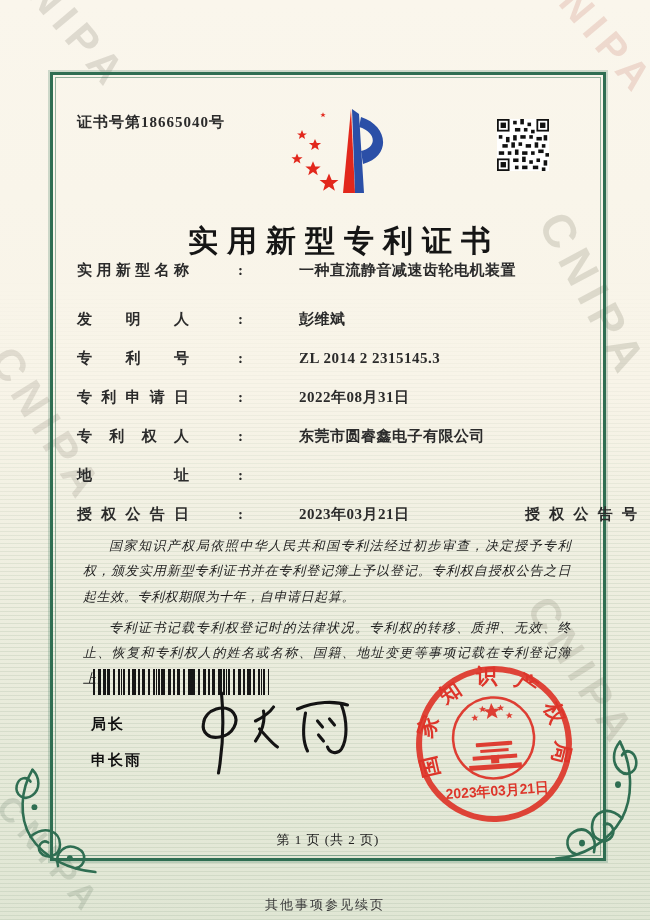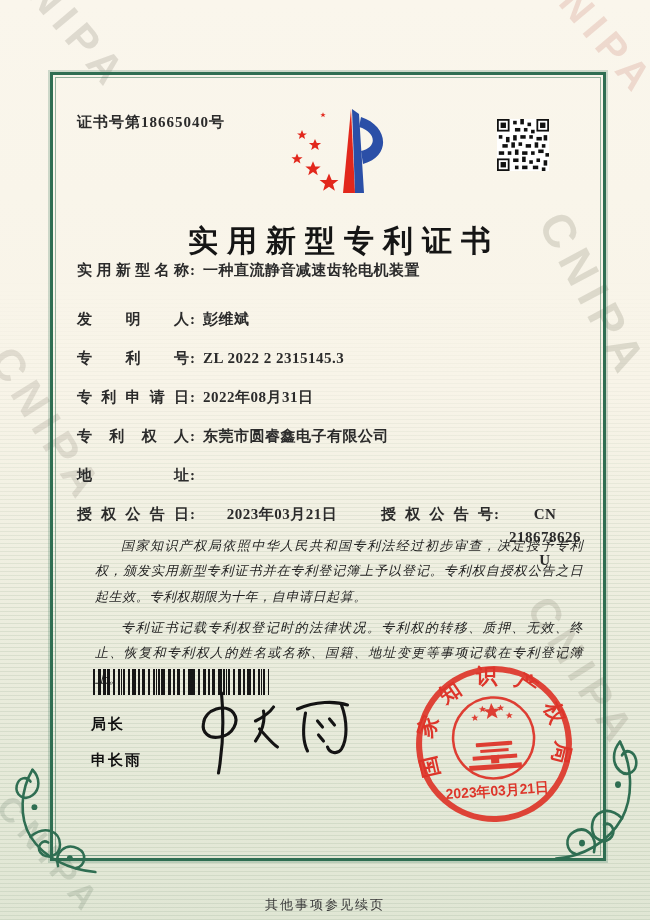--- a/index.html
+++ b/index.html
@@ -39,29 +39,29 @@
 
   .logo{position:absolute;left:232px;top:26px;}
   .qr{position:absolute;left:444px;top:44px;}
 
   .title{
     position:absolute;left:0;top:130px;width:100%;text-align:center;
     font-size:30px;font-weight:700;color:#151515;letter-spacing:9px;margin:16px;
   }
 
   .fields{position:absolute;left:24px;top:184px;right:20px;}
-  .field-row{display:flex;align-items:baseline;line-height:23px;margin-bottom:16px;font-size:15px;font-weight:600;color:#2b2b2b;}
+  .field-row{display:flex;align-items:baseline;line-height:23px;margin-bottom:16px;font-size:15px;font-weight:600;color:#2b2b2b;gap:48px;}
   .field-row.first{margin-bottom:26px;}
   .flabel{display:inline-block;width:112px;text-align:justify;text-align-last:justify;flex:0 0 auto;}
   .fcolon{flex:0 0 auto;margin:0 8px 0 1px;}
-  .fvalue{flex:0 1 auto;letter-spacing:.5px;text-align:center;}
+  .fvalue{flex:0 1 auto;letter-spacing:.5px;}
   .fvalue.wide{min-width:158px;}
   .flabel2{display:inline-block;width:112px;text-align:justify;text-align-last:justify;flex:0 0 auto;margin-left:20px;}
 
-  .paras{position:absolute;left:42px;top:458px;width:488px;}
+  .paras{position:absolute;left:30px;top:458px;width:488px;}
   .paras p{
     margin:0 0 6px;font-size:13px;line-height:1.95;letter-spacing:.6px;
     color:#1f1f1f;font-style:italic;font-weight:500;text-indent:2em;text-align:justify;
   }
 
   .barcode{
     position:absolute;left:40px;top:594px;width:176px;height:26px;
     background:
       repeating-linear-gradient(90deg,#161616 0 2px,transparent 2px 5px),
       repeating-linear-gradient(90deg,#161616 0 1px,transparent 1px 7px),
@@ -175,21 +175,21 @@
         <span class="fvalue">一种直流静音减速齿轮电机装置</span>
       </div>
       <div class="field-row">
         <span class="flabel">发明人</span>
           <span class="fcolon">:</span>
         <span class="fvalue">彭维斌</span>
       </div>
       <div class="field-row">
         <span class="flabel">专利号</span>
           <span class="fcolon">:</span>
-        <span class="fvalue">ZL 2022 2 2315145.3</span>
+        <span class="fvalue">ZL 2014 2 2315145.3</span>
       </div>
       <div class="field-row">
         <span class="flabel">专利申请日</span>
           <span class="fcolon">:</span>
         <span class="fvalue">2022年08月31日</span>
       </div>
       <div class="field-row">
         <span class="flabel">专利权人</span>
           <span class="fcolon">:</span>
         <span class="fvalue">东莞市圆睿鑫电子有限公司</span>
@@ -251,20 +251,21 @@
         <path transform="translate(97,53) scale(0.4)" d="M0,-9 L2.6,-2.8 9,-2.8 3.8,1.1 5.6,7.3 0,3.6 -5.6,7.3 -3.8,1.1 -9,-2.8 -2.6,-2.8 Z"></path>
         <rect x="62" y="78" width="36" height="4" rx="1"></rect>
         <rect x="66" y="85" width="28" height="3"></rect>
         <rect x="58" y="91" width="44" height="4"></rect>
         <rect x="76" y="91" width="8" height="8"></rect>
         <rect x="54" y="100" width="52" height="5"></rect>
       </g>
       <text x="80" y="131" text-anchor="middle" font-size="14" font-weight="700" fill="#dd2b20" textLength="102" lengthAdjust="spacingAndGlyphs" style="font-family:'Liberation Sans',sans-serif;">2023年03月21日</text>
     </svg>
 
+    <div class="page-number">第 1 页 (共 2 页)</div>
   </div>
 
   <svg class="ornament left" width="100" height="118" viewBox="0 0 100 120">
     <g stroke="#2f6e52" stroke-width="2.6" fill="none" stroke-linecap="round">
       <path d="M86,118 C60,116 34,104 20,82 C8,62 10,34 22,14"></path>
       <path d="M22,14 C30,22 30,34 22,40 C14,46 4,40 6,30 C8,22 16,20 20,26"></path>
       <path d="M20,82 C34,70 50,76 50,90 C50,102 36,106 30,98 C26,92 32,84 38,88"></path>
       <path d="M48,112 C44,98 56,88 68,94 C78,99 76,112 66,114"></path>
     </g>
     <circle cx="24" cy="52" r="3" fill="#2f6e52"></circle>

